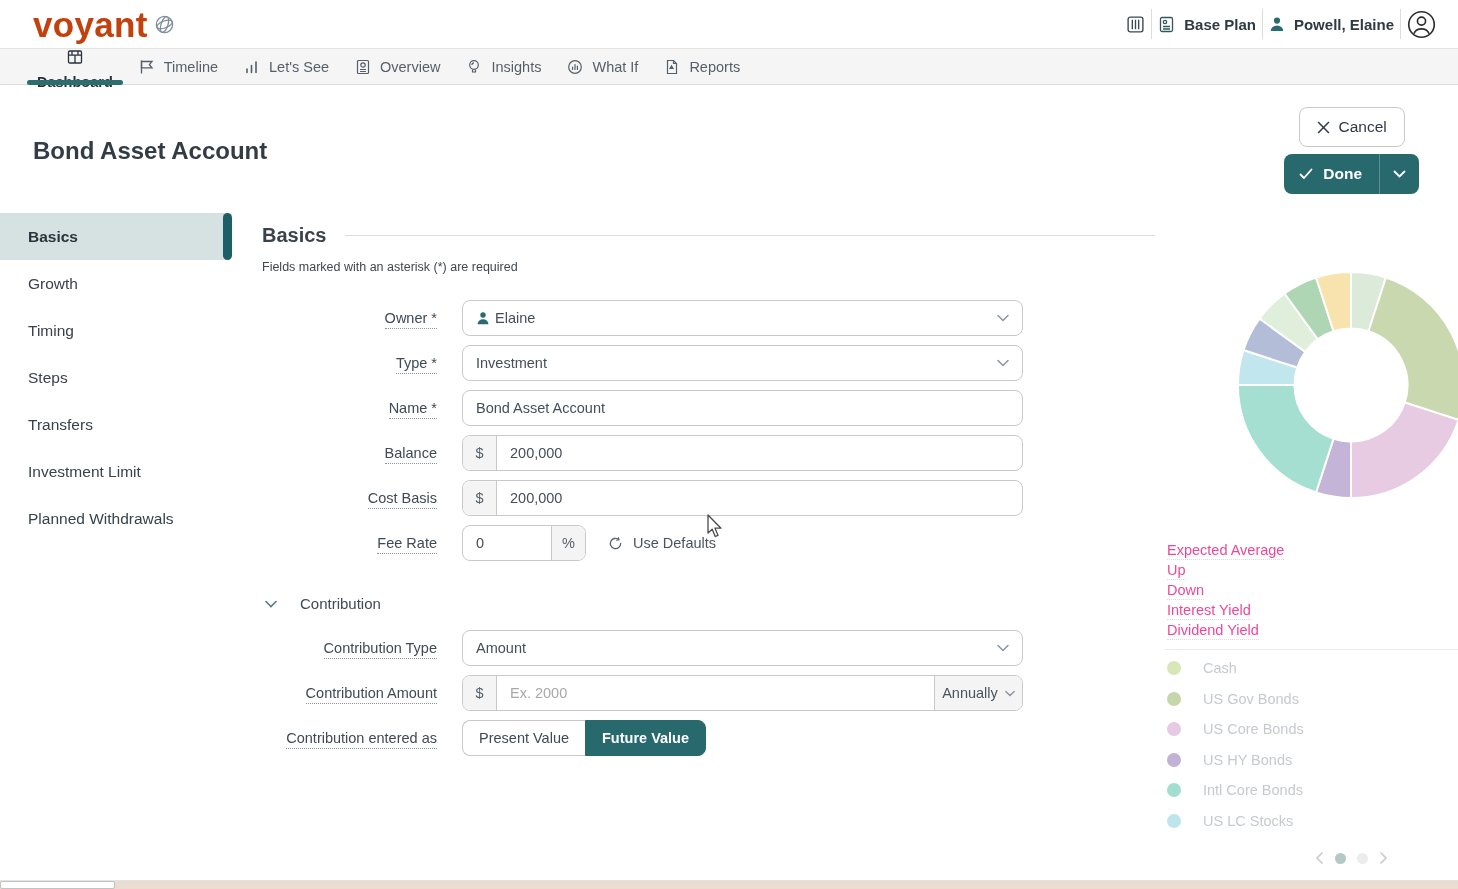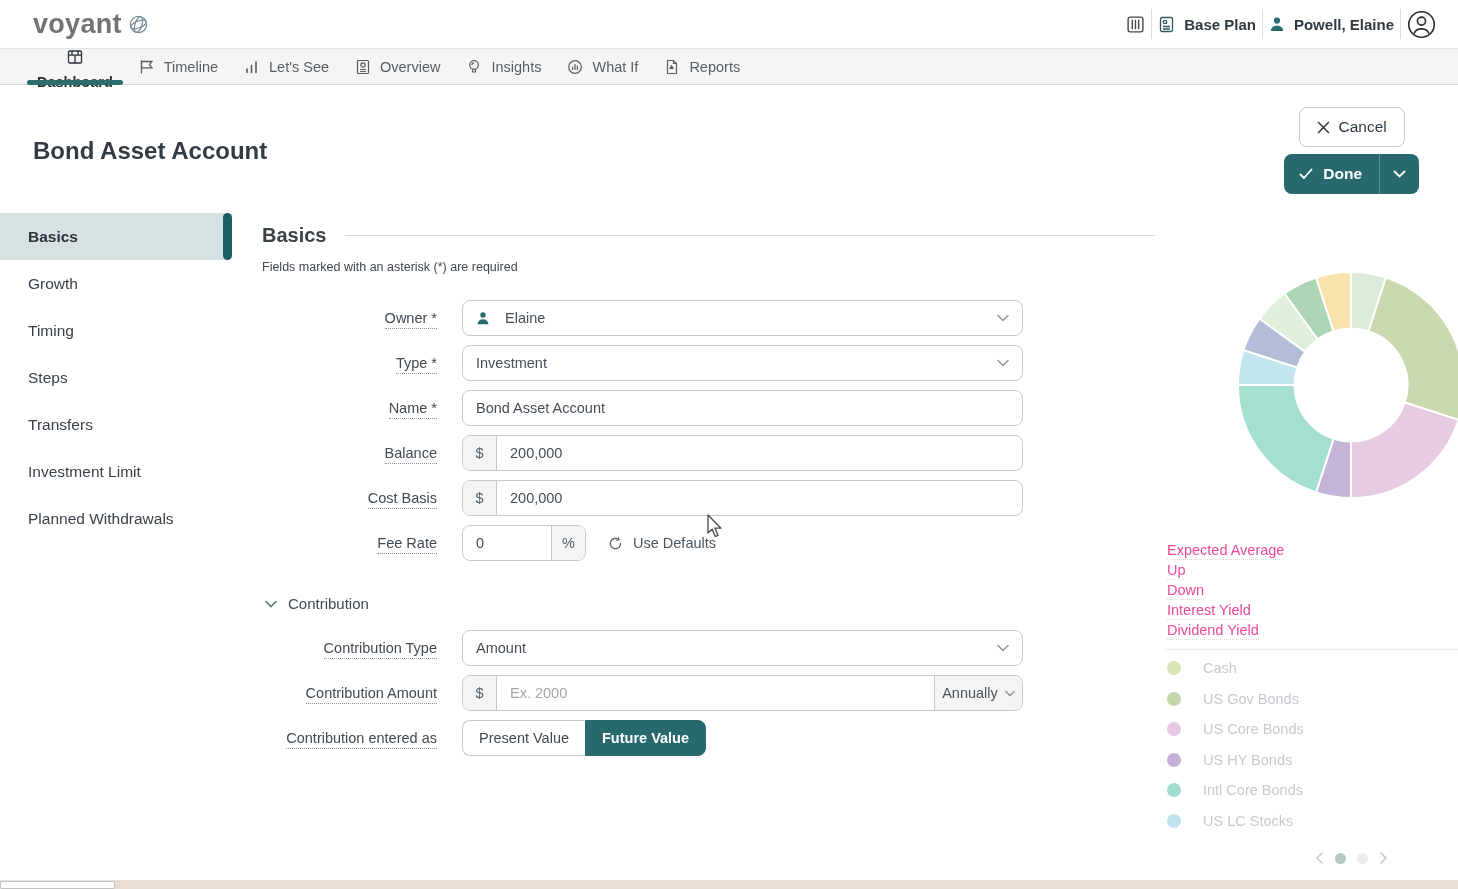--- a/index.html
+++ b/index.html
@@ -8,21 +8,21 @@
     width:1458px; height:889px; overflow:hidden; position:relative;
     background:#fff; color:#3d4750;
     font-family:"Liberation Sans", sans-serif;
     -webkit-font-smoothing:antialiased;
   }
   svg { display:block; }
 
   
   .topbar { height:48px; display:flex; align-items:center; justify-content:space-between; padding:0 22px 0 33px; background:#fff; }
   .logo { display:flex; align-items:center; gap:5px; }
-  .logo-text { font-size:27px; font-weight:600; color:#737373; letter-spacing:.3px; line-height:1; }
+  .logo-text { font-size:35px; font-weight:600; color:#c2410c; letter-spacing:.3px; line-height:1; }
   .topbar-right { display:flex; align-items:center; gap:6px; }
   .vdiv { width:1px; height:30px; background:#dcdcdc; }
   .icon-btn, .flat-btn { background:none; border:none; padding:0; cursor:pointer; display:flex; align-items:center; gap:9px; }
   .flat-btn { font-family:inherit; font-size:15px; font-weight:700; color:#2e3942; }
 
   
   .navbar { height:37px; background:#f5f5f5; border-top:1px solid #e4e4e4; border-bottom:1px solid #dadada; display:flex; align-items:stretch; padding-left:24px; }
   .tab { position:relative; display:flex; align-items:center; gap:9px; padding:0 13px; font-size:14.5px; color:#565f68; cursor:pointer; }
   .tab svg { stroke:#565f68; }
   .tab.active { color:#29323b; font-weight:700;flex-direction:column; }
@@ -52,33 +52,33 @@
   .note { margin:13px 0 0; font-size:12.5px; color:#3f4750; }
 
   .fields { margin-top:26px; display:flex; flex-direction:column; gap:9px; }
   .frow { display:flex; align-items:center; min-height:36px; }
   .flabel { width:175px; flex:none; text-align:right; margin-right:25px; font-size:14.5px; color:#3f4a54; }
   .u { border-bottom:1px dotted #8a949e; padding-bottom:2px; }
   .fctrl { width:561px; flex:none; display:flex; align-items:center; }
 
   .select, .igroup, .tinput { height:36px; border:1px solid #c9c9c9; border-radius:8px; background:#fff; display:flex; align-items:center; font-size:14.5px; color:#454f59; }
   .select { width:100%; padding:0 13px; justify-content:space-between; cursor:pointer; }
-  .select .sel-left { display:flex; align-items:center; gap:15px; }
+  .select .sel-left { display:flex; align-items:center; gap:5px; }
   .tinput { width:100%; padding:0; }
   input { border:none; outline:none; font-family:inherit; font-size:14.5px; color:#454f59; flex:1; min-width:0; padding:0 13px; background:transparent; height:100%; border-radius:8px; }
   input::placeholder { color:#a8a8a8; }
   .igroup { width:100%; padding:0; overflow:hidden; }
   .affix { flex:none; align-self:stretch; display:flex; align-items:center; justify-content:center; background:#f4f4f4; color:#555f69; font-size:14.5px; }
   .prefix { width:34px; border-right:1px solid #c9c9c9; }
   .suffix { width:34px; border-left:1px solid #c9c9c9; }
   .suffix-select { width:88px; border-left:1px solid #c9c9c9; gap:7px; cursor:pointer; color:#4a545e; }
   .fee-group { width:124px; }
   .use-defaults { margin-left:22px; display:flex; align-items:center; gap:10px; background:none; border:none; padding:0; font-family:inherit; font-size:14.5px; color:#4a545e; cursor:pointer;justify-content:space-between; }
 
-  .collapse-head { margin-top:34px; display:flex; align-items:center; gap:11px; font-size:15px; color:#3f4a54; cursor:pointer; padding-left:3px; }
+  .collapse-head { margin-top:34px; display:flex; align-items:center; gap:23px; font-size:15px; color:#3f4a54; cursor:pointer; padding-left:3px; }
 
   .toggle { display:flex;border-radius:16px; }
   .tbtn { height:36px; padding:0 16px; border:1px solid #c9c9c9; background:#fff; font-family:inherit; font-size:14.5px; color:#3f4a54; cursor:pointer; }
   .tbtn.first { border-radius:8px 0 0 8px; border-right:none; }
   .tbtn.selected { background:#28696e; border-color:#28696e; color:#fff; border-radius:0 8px 8px 0; font-weight:600; }
 
   
   .asset-panel { width:418px; margin-left:auto; flex:none; padding:56px 36px 0 10px; }
   .donut-wrap { width:238px; margin:0 auto; }
   .stats { margin-top:36px; padding-left:2px; }

